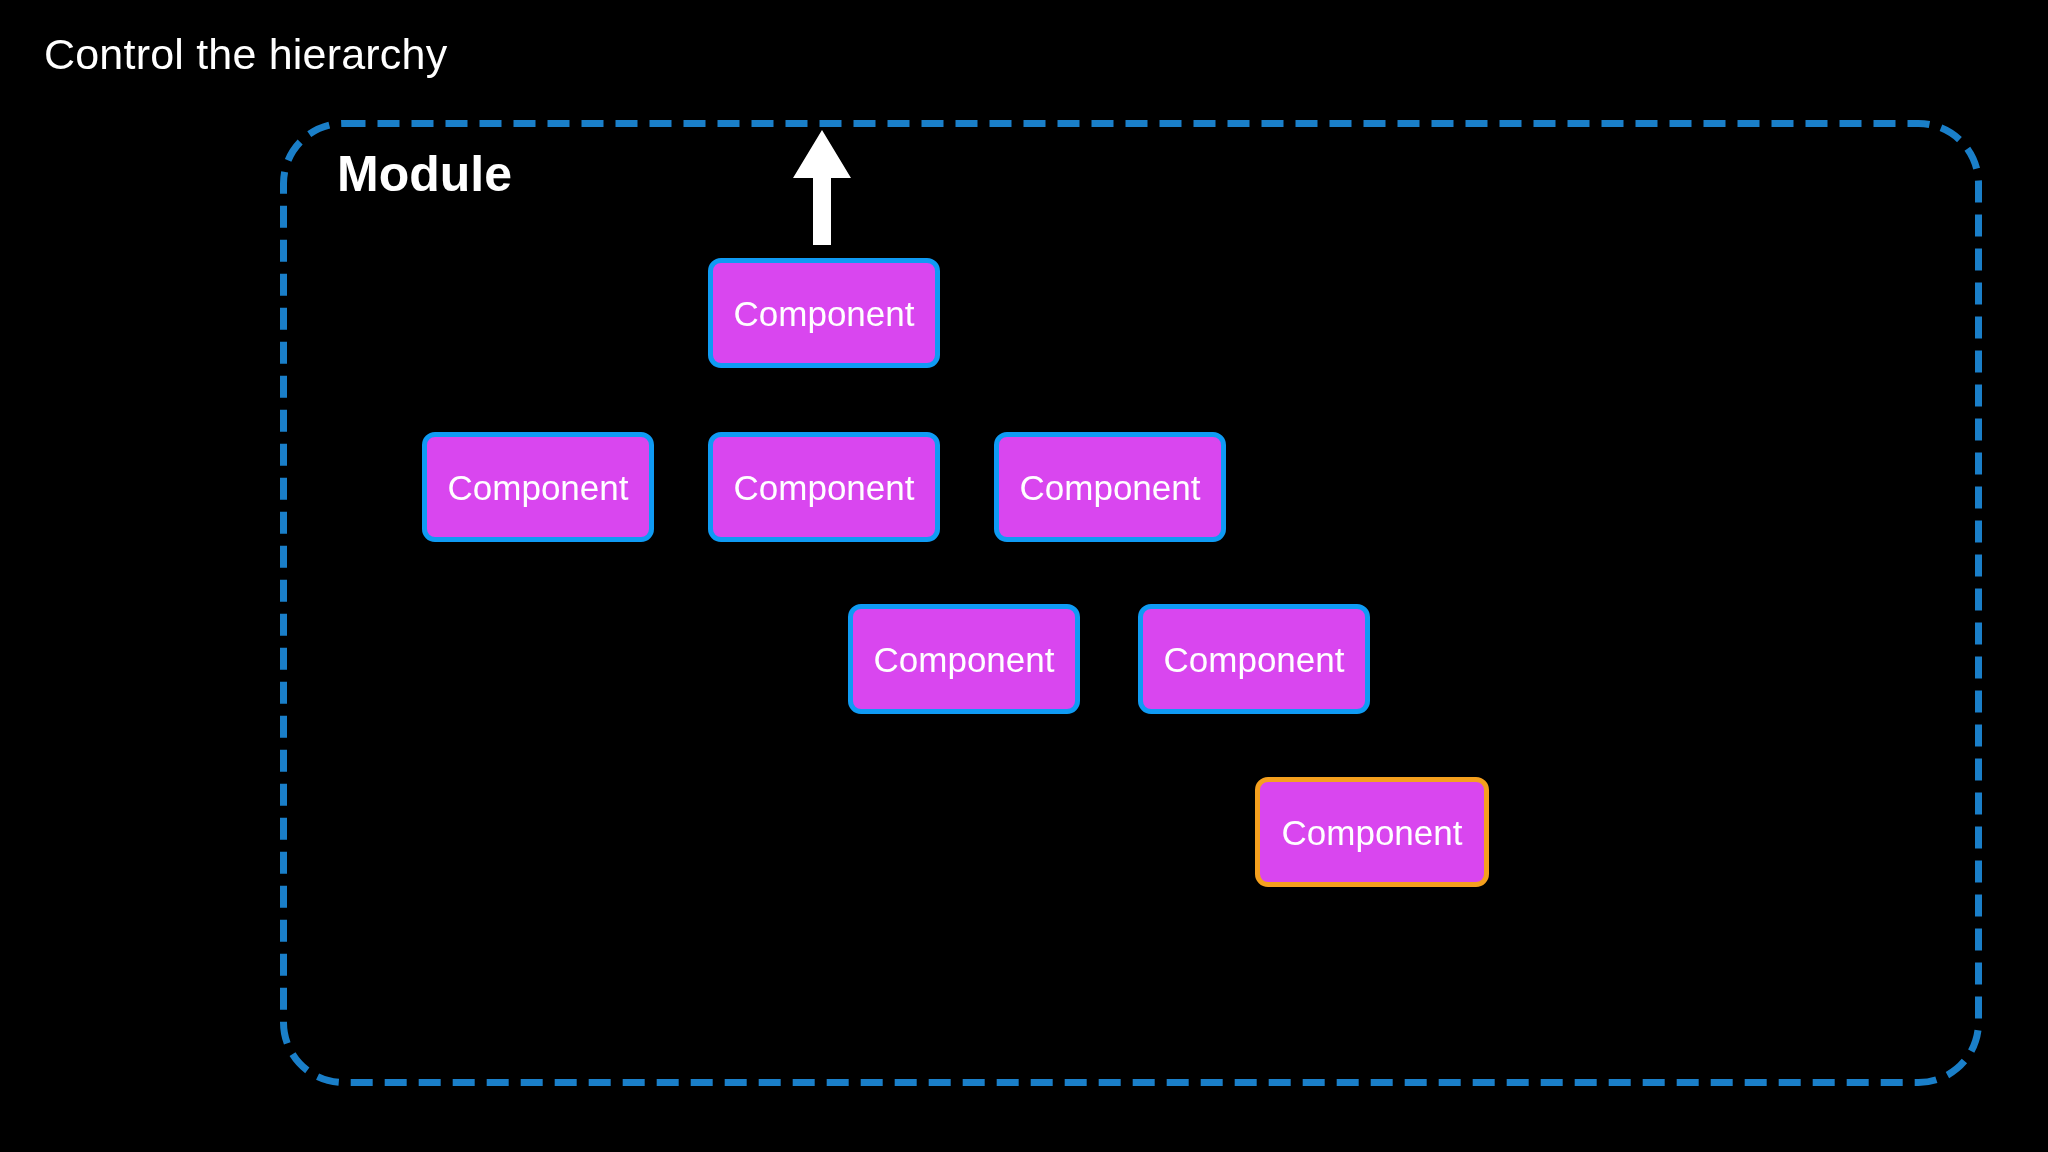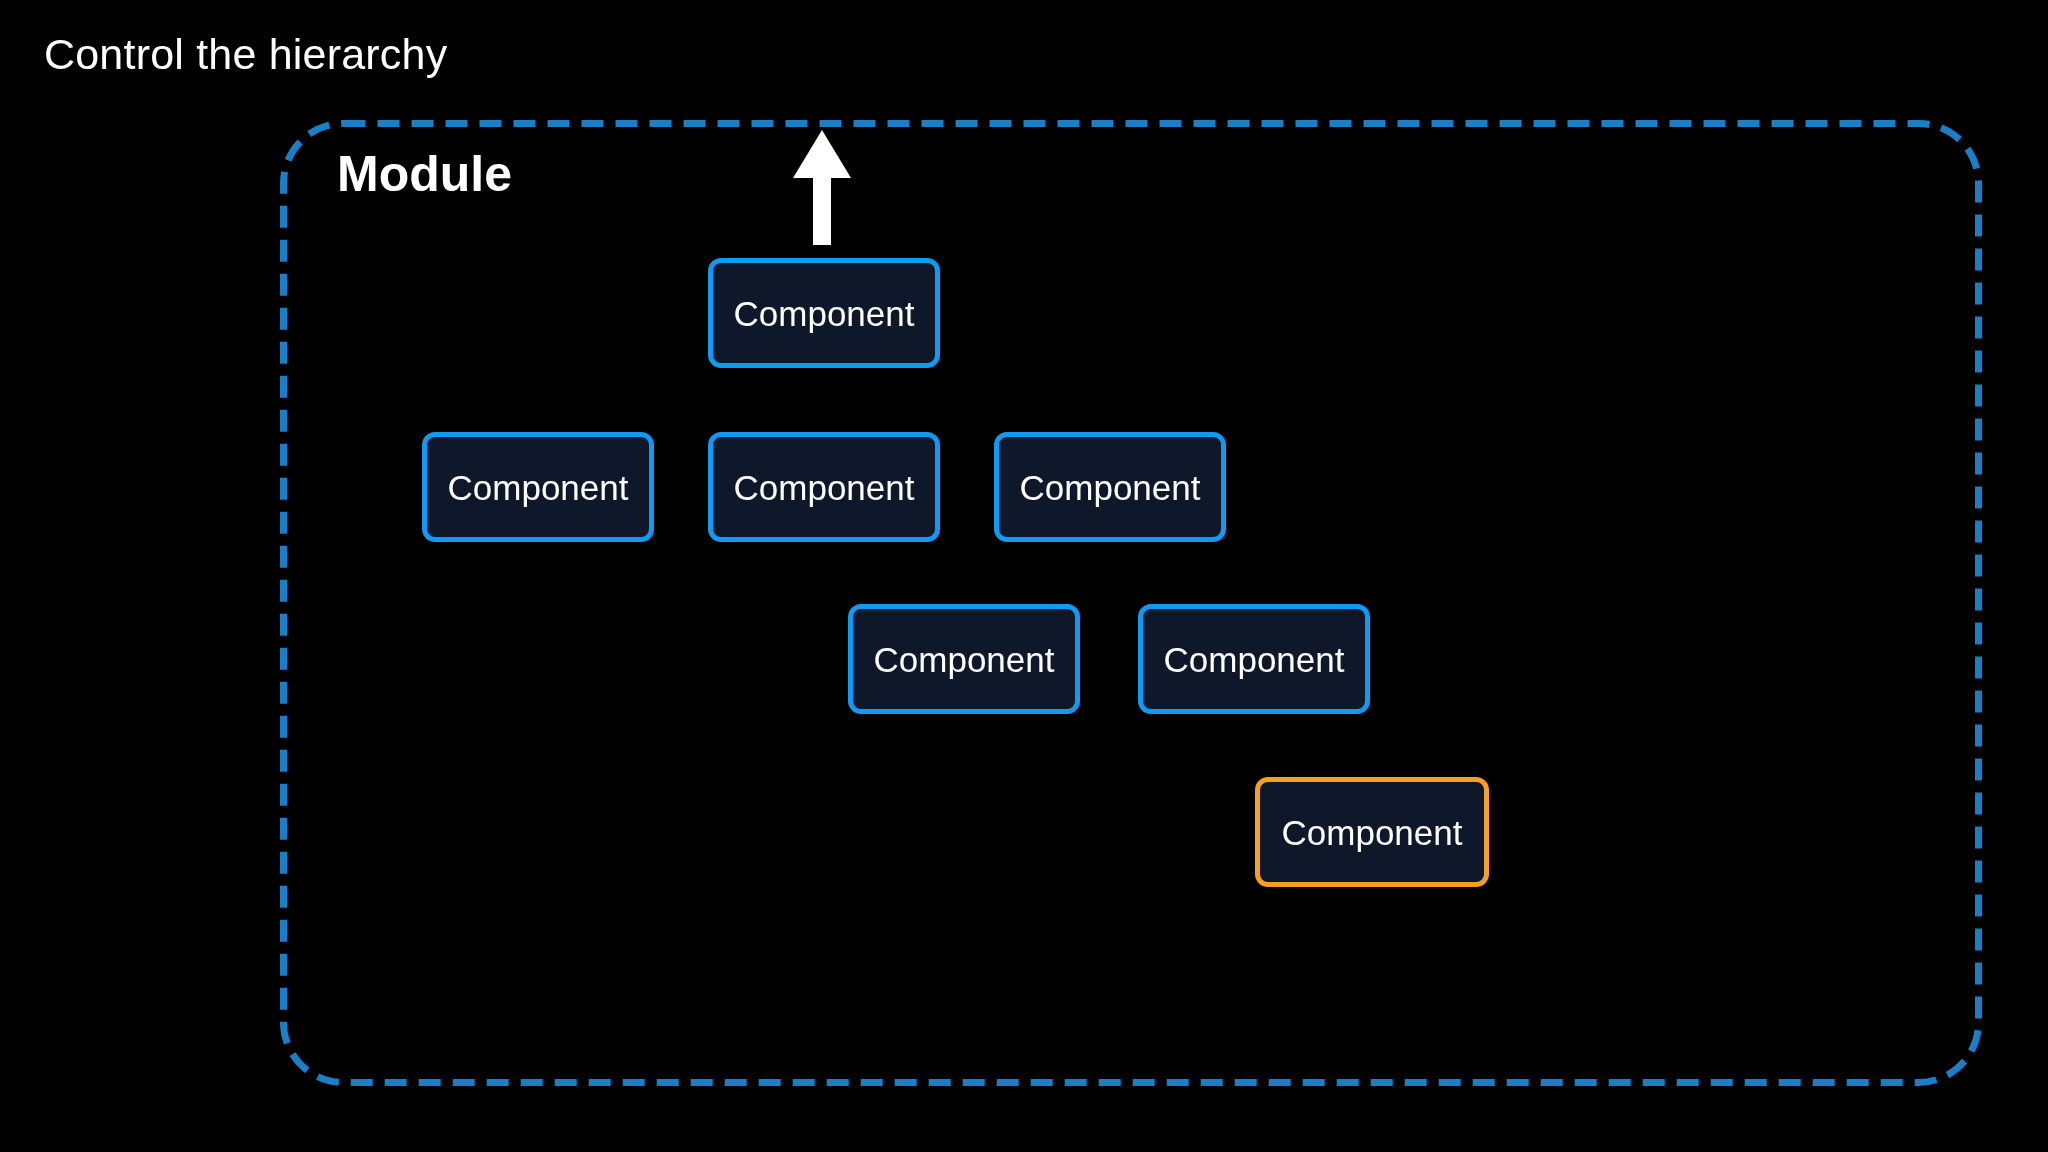--- a/index.html
+++ b/index.html
@@ -72,21 +72,21 @@
   }
 
   
   .component-box {
     position: absolute;
     box-sizing: border-box;
     display: flex;
     align-items: center;
     justify-content: center;
     border-radius: 13px;
-    background: #0f172a;
+    background: #d946ef;
   }
   .component-box.blue {
     border: 5px solid #0f9bf4;
   }
   .component-box.orange {
     border: 5px solid #f5a01e;
   }
   .component-label {
     color: #ffffff;
     font-size: 35px;

